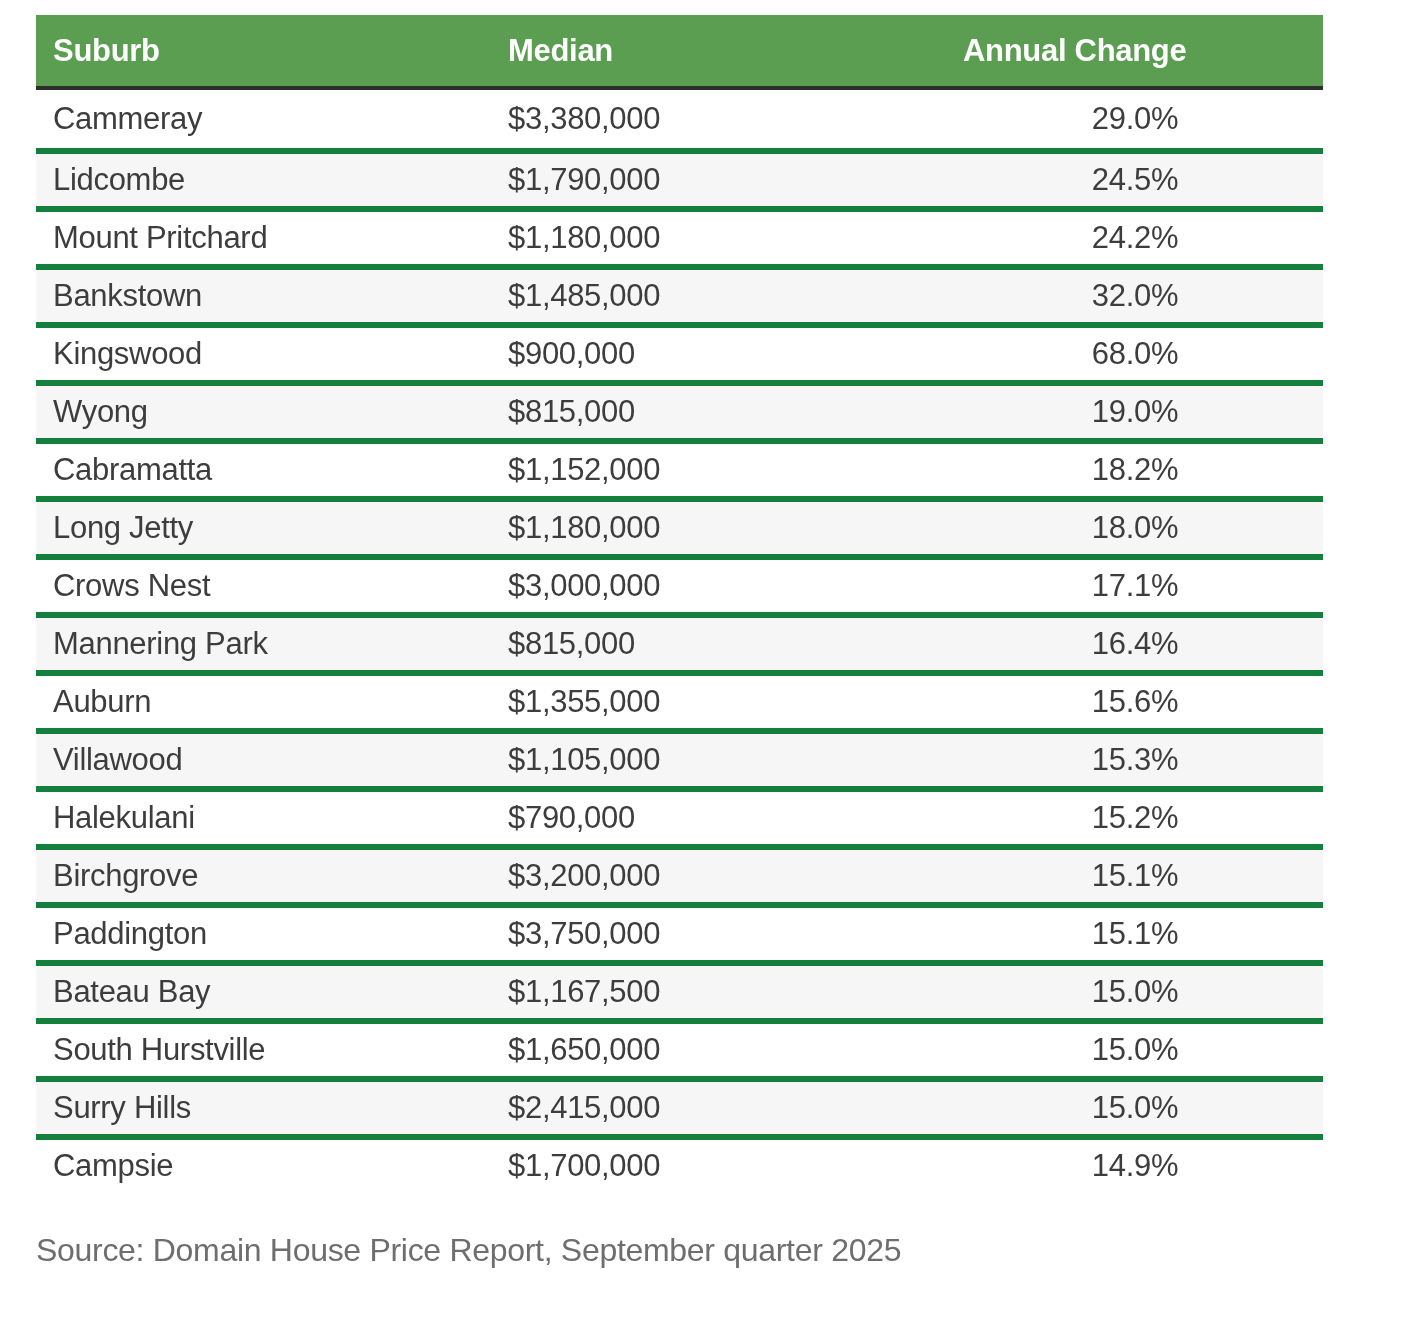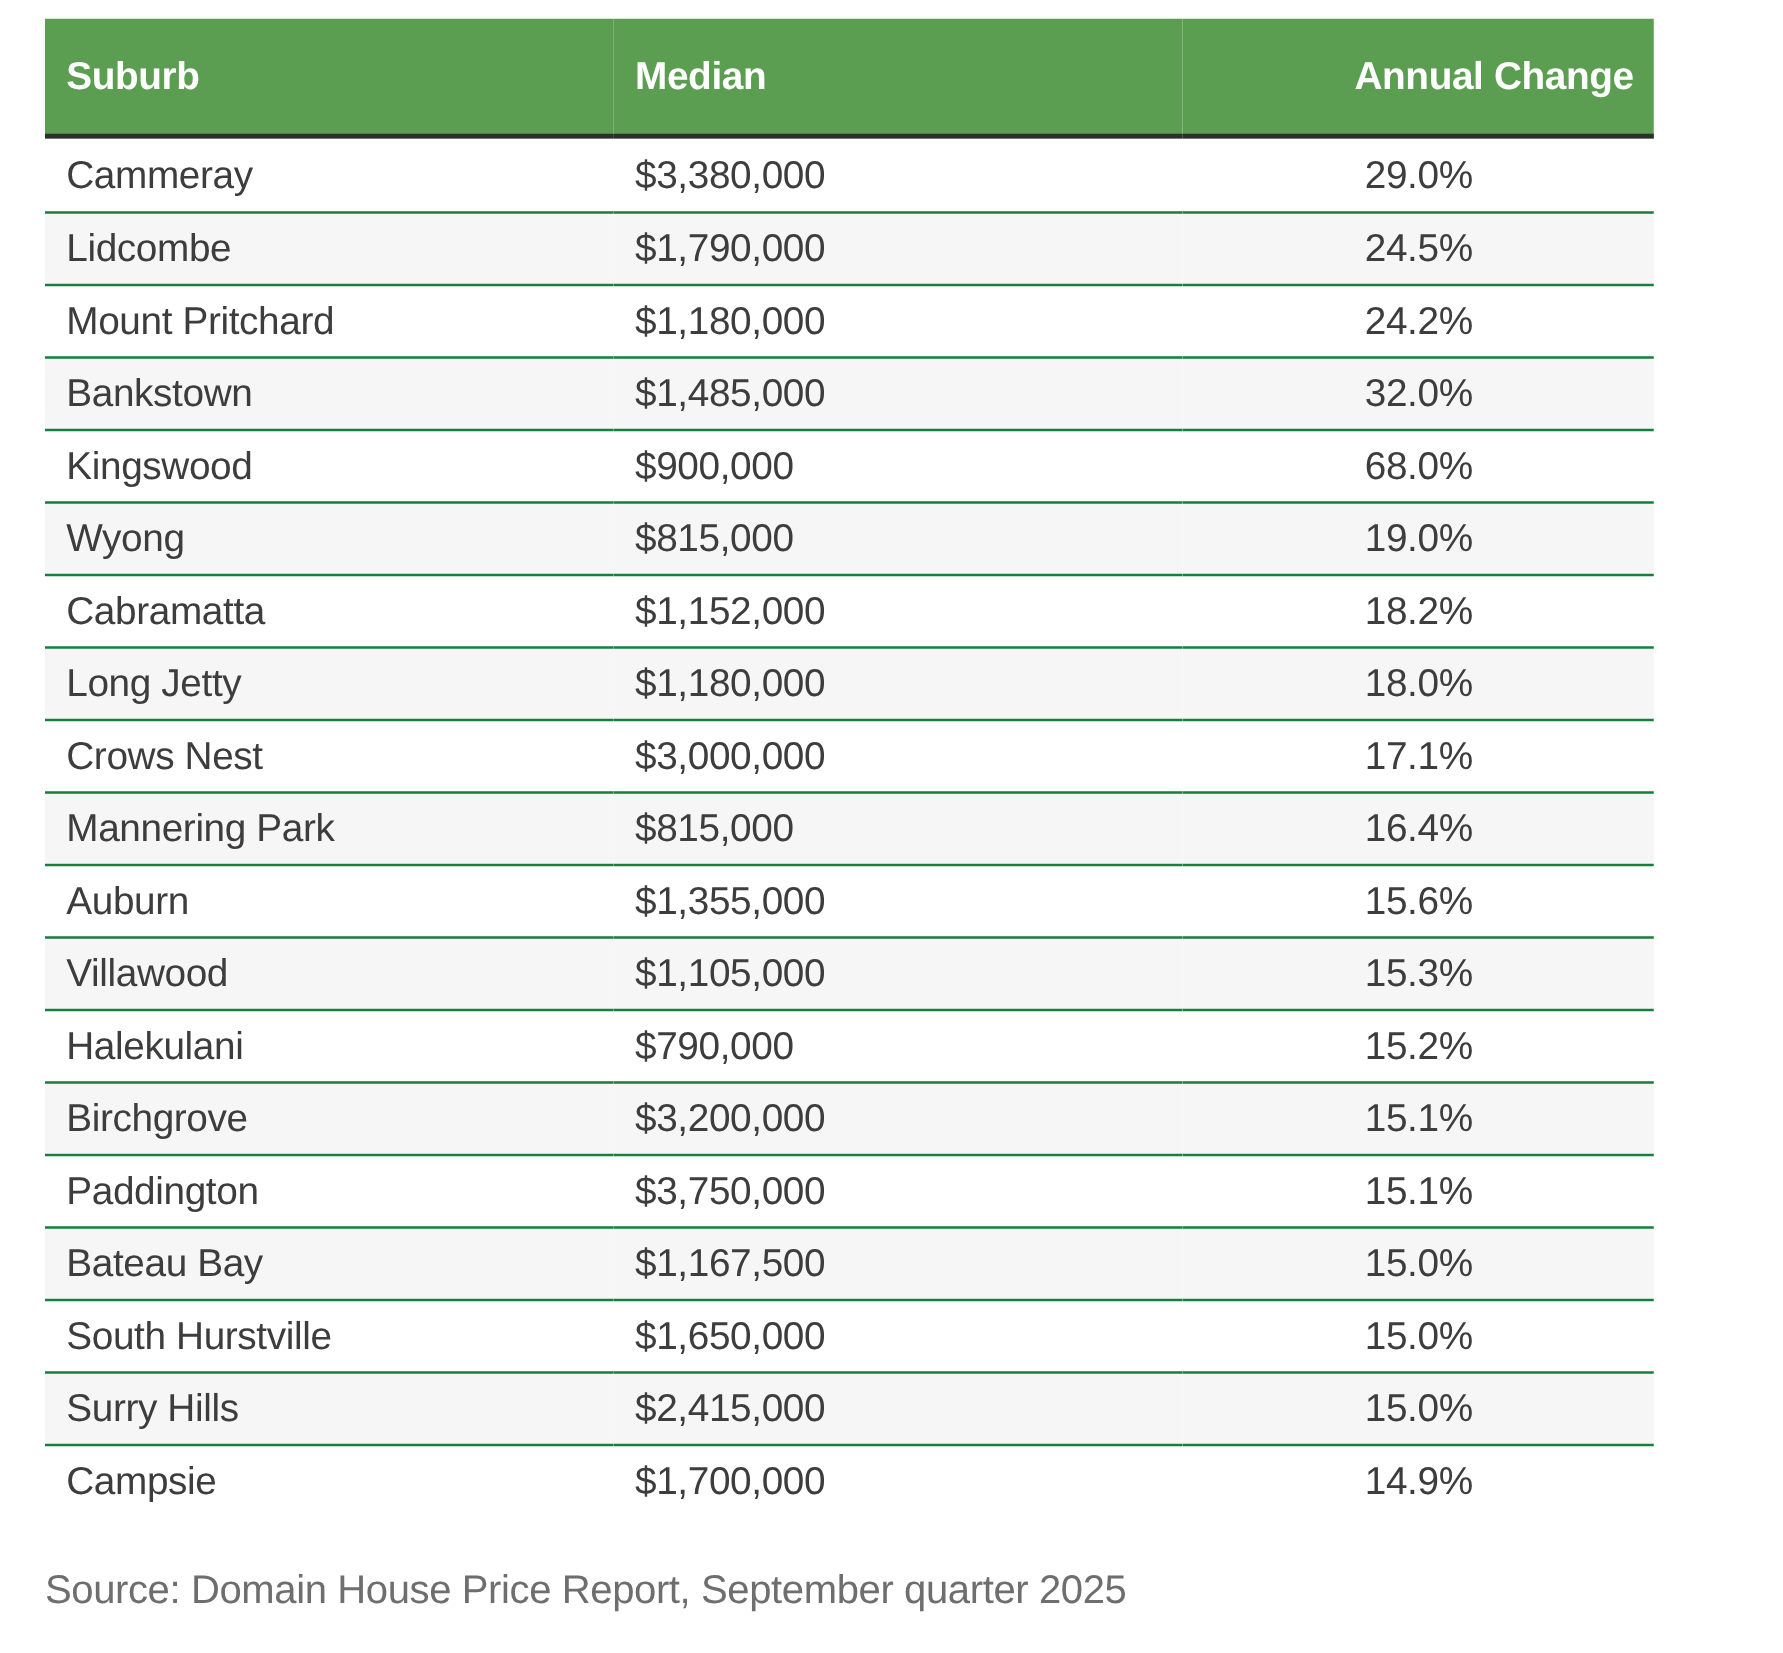--- a/index.html
+++ b/index.html
@@ -27,36 +27,36 @@
   }
   col.c1 { width: 455px; }
   col.c2 { width: 455px; }
   col.c3 { width: 377px; }
   thead th {
     background: #5b9e51;
     color: #ffffff;
     font-weight: bold;
     font-size: 31px;
     text-align: left;
-    height: 96px;
+    height: 75px;
     padding: 0 16px 0 17px;
     border-bottom: 4px solid #2d2d2d;
     vertical-align: middle;
   }
-  thead th.right { text-align: right; }
+  thead th.right { text-align: left; }
   tbody td {
     height: 58px;
     padding: 0 16px 0 17px;
     font-size: 31px;
     color: #3d3d3d;
     vertical-align: middle;
     background: #ffffff;
     margin-top: 28px;
   }
-  tbody tr + tr td { border-top: 2px solid #15803d; }
+  tbody tr + tr td { border-top: 6px solid #15803d; }
   tbody tr:nth-child(even) td { background: #f6f6f6; }
   tbody td.right { text-align: center; }
   .source-line {
     margin: 40px 0 0 36px;
     font-size: 32px;
     color: #6e6e6e;
     letter-spacing: -0.3px;
   }
 </style>
 </head>

